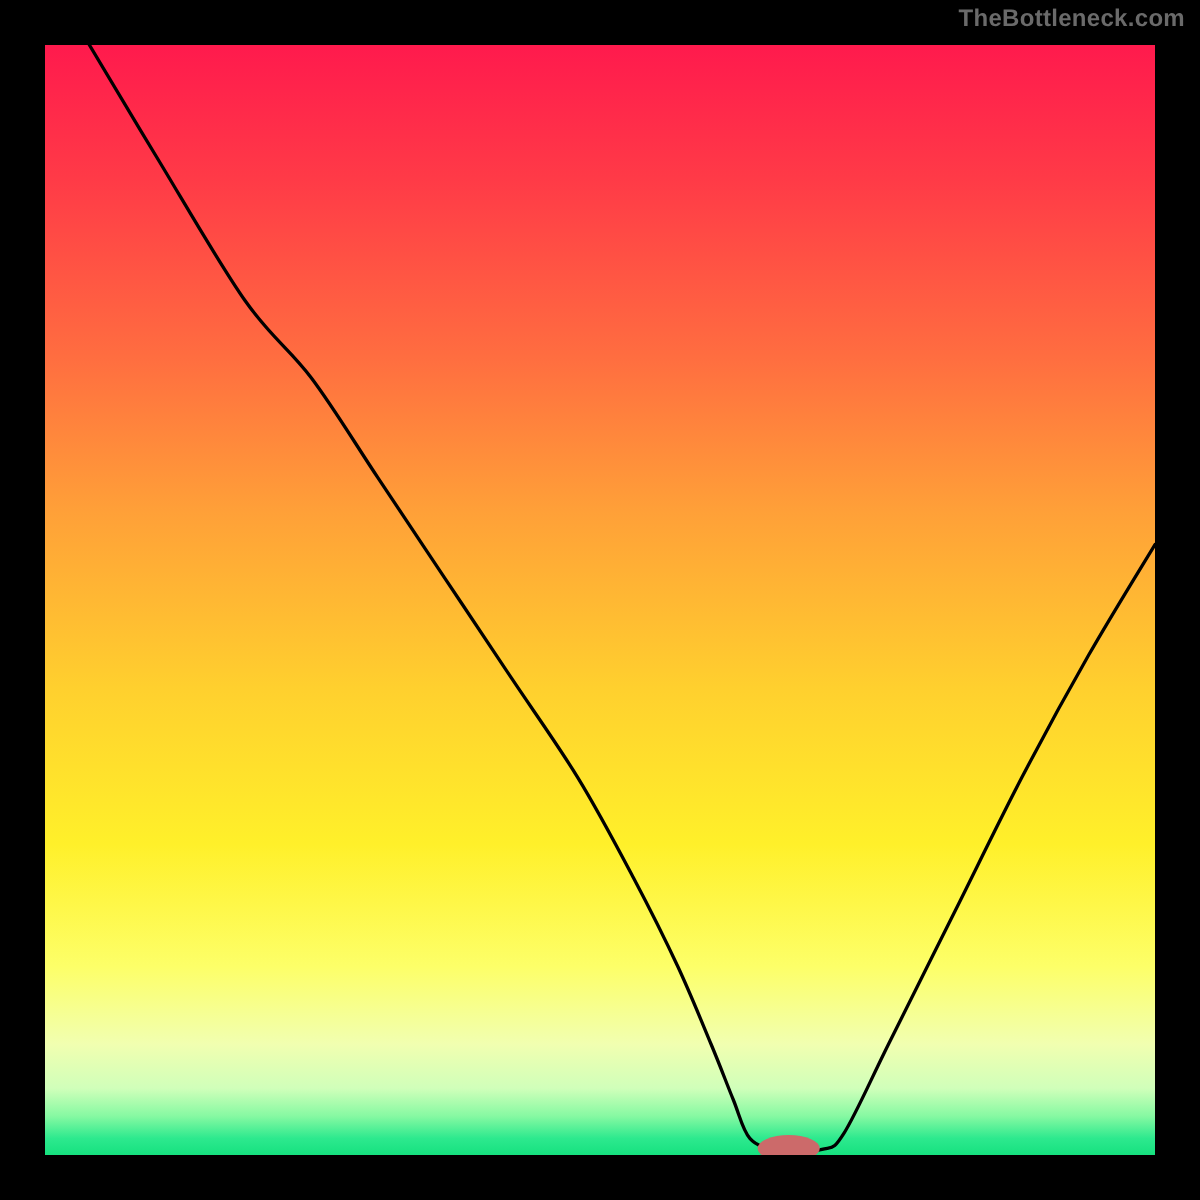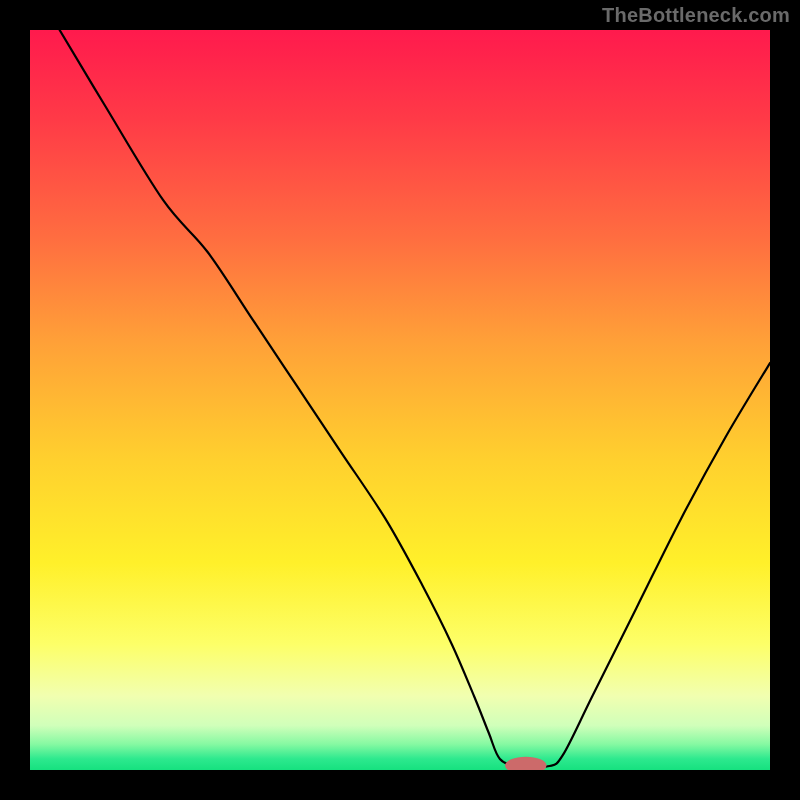--- a/index.html
+++ b/index.html
@@ -14,21 +14,21 @@
     position: relative;
     width: 800px;
     height: 800px;
     background: #000;
   }
   .watermark {
     position: absolute;
     top: 4px;
     right: 10px;
     font-family: Arial, Helvetica, sans-serif;
-    font-size: 20px;
+    font-size: 16px;
     font-weight: 600;
     color: #6a6a6a;
     letter-spacing: 0.2px;
     pointer-events: none;
     user-select: none;
   }
   .plot {
     position: absolute;
     left: 30px;
     top: 30px;

